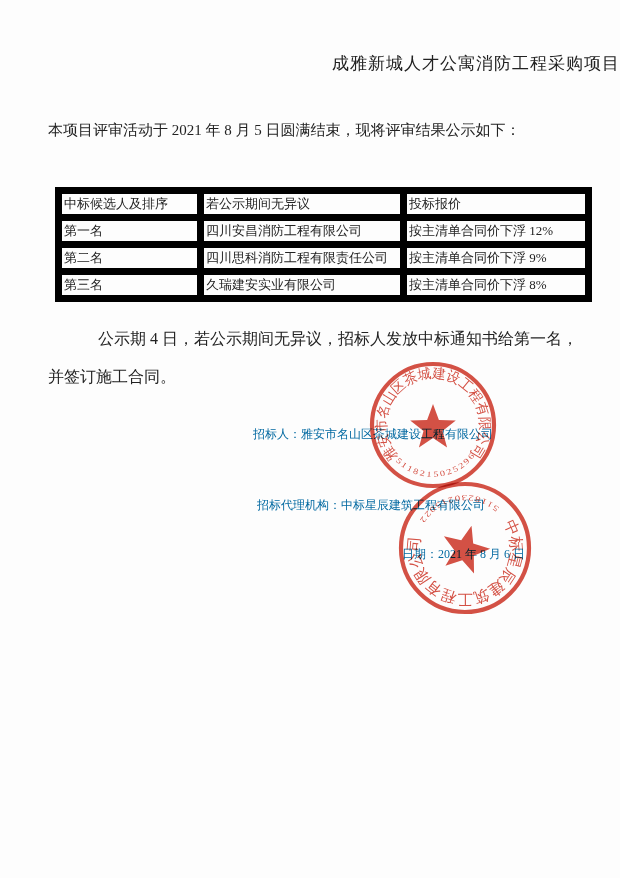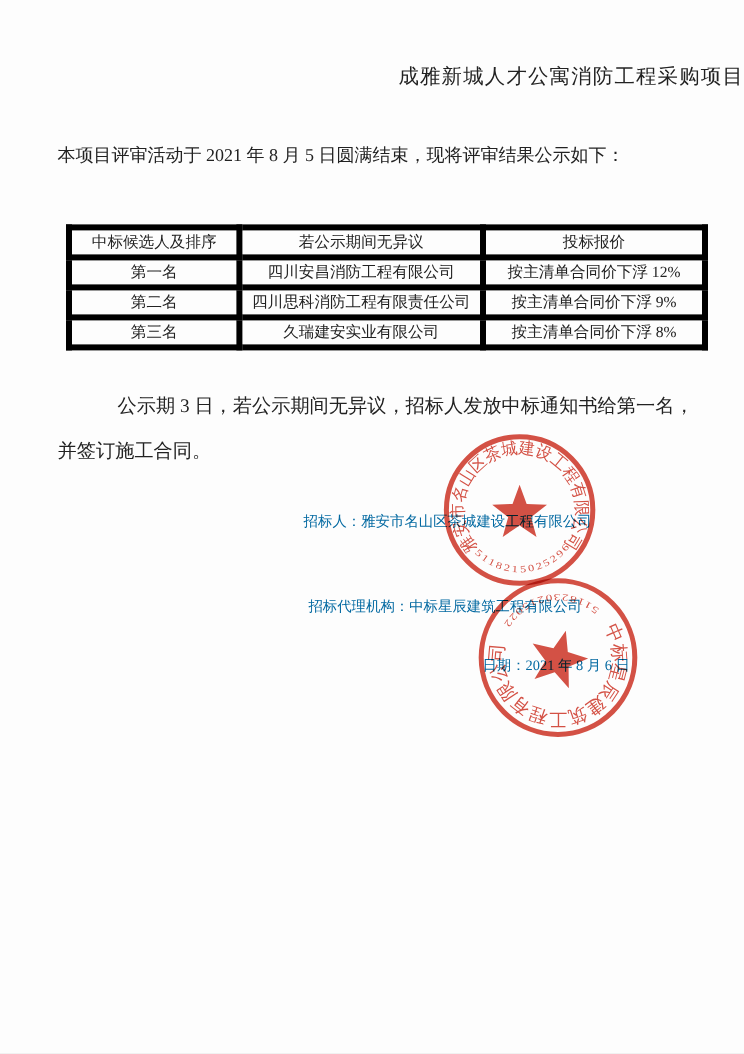--- a/index.html
+++ b/index.html
@@ -20,22 +20,22 @@
   .intro{
     position:absolute;top:118px;left:48px;width:540px;
     font-size:15px;line-height:24px;color:#222;
   }
   table.bid-table{
     position:absolute;top:187px;left:55px;width:530px;
     border-collapse:collapse;table-layout:fixed;
     font-size:13px;color:#222;
   }
   table.bid-table th,table.bid-table td{
-    border:5px solid #000000;
-    text-align:center;vertical-align:middle;
+    border:7px solid #000000;
+    text-align:left;vertical-align:middle;
     font-weight:normal;padding:1px 2px;
   }
   table.bid-table thead tr{height:21px;}
   table.bid-table tbody tr{height:24px;}
   table.bid-table tbody tr:last-child{height:17px;}
   .notice{
     position:absolute;top:320px;left:48px;width:545px;
     font-size:16px;line-height:38px;text-indent:50px;
     color:#222;
   }
@@ -89,21 +89,21 @@
         <td>按主清单合同价下浮 9%</td>
       </tr>
       <tr>
         <td>第三名</td>
         <td>久瑞建安实业有限公司</td>
         <td>按主清单合同价下浮 8%</td>
       </tr>
     </tbody>
   </table>
 
-  <div class="notice">公示期 3 日，若公示期间无异议，招标人发放中标通知书给第一名，并签订施工合同。</div>
+  <div class="notice">公示期 4 日，若公示期间无异议，招标人发放中标通知书给第一名，并签订施工合同。</div>
 
   <div class="sig-line sig-bidder">招标人：雅安市名山区茶城建设工程有限公司</div>
   <div class="sig-line sig-agency">招标代理机构：中标星辰建筑工程有限公司</div>
   <div class="sig-line sig-date">日期：2021 年 8 月 6 日</div>
 
   <svg class="seal seal-bidder" viewBox="-75 -75 150 150" xmlns="http://www.w3.org/2000/svg">
     <defs>
       <path id="s1arc" d="M -34.9,31.4 A 47,47 0 1 1 34.9,31.4" fill="none"></path>
       <path id="s1num" d="M -42.6,29.8 A 52,52 0 0 0 42.6,29.8" fill="none"></path>
     </defs>

